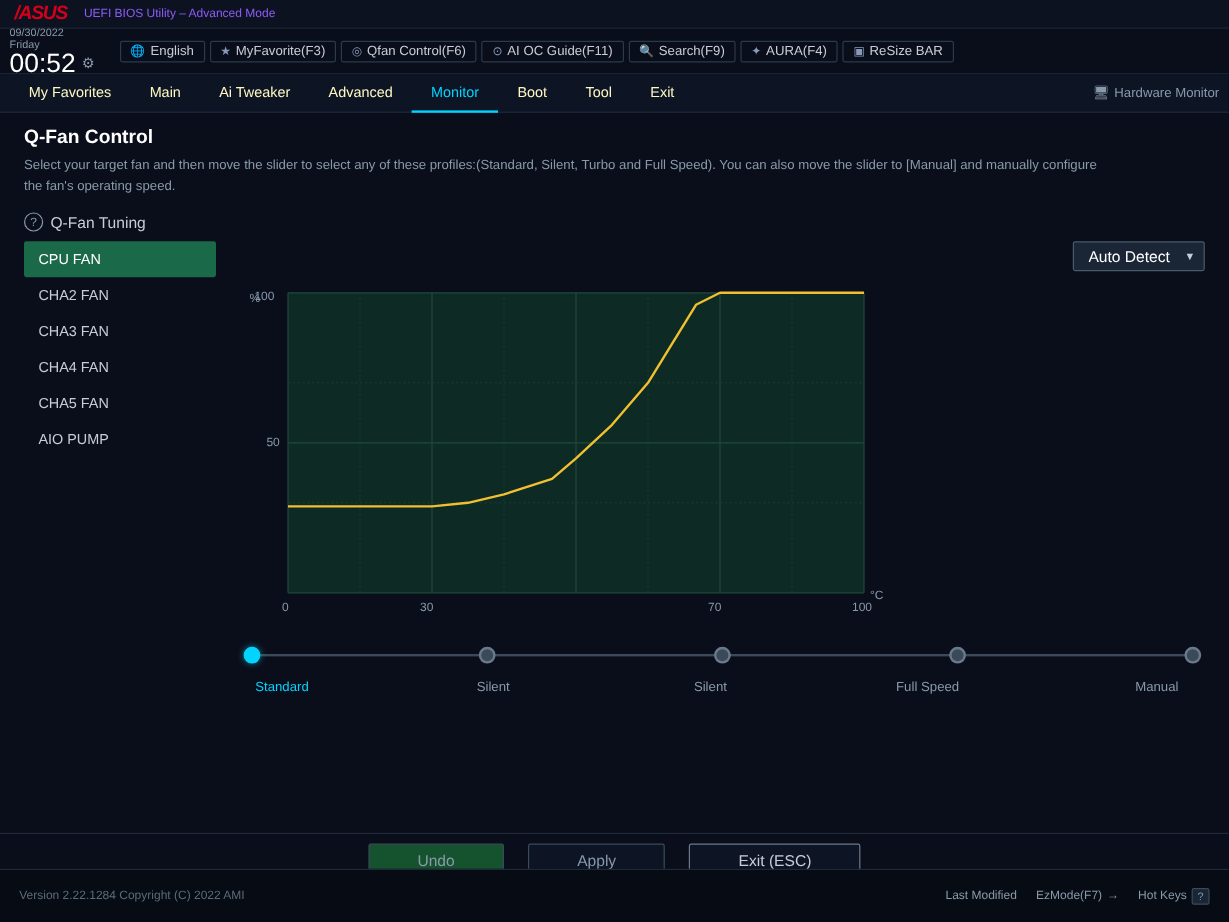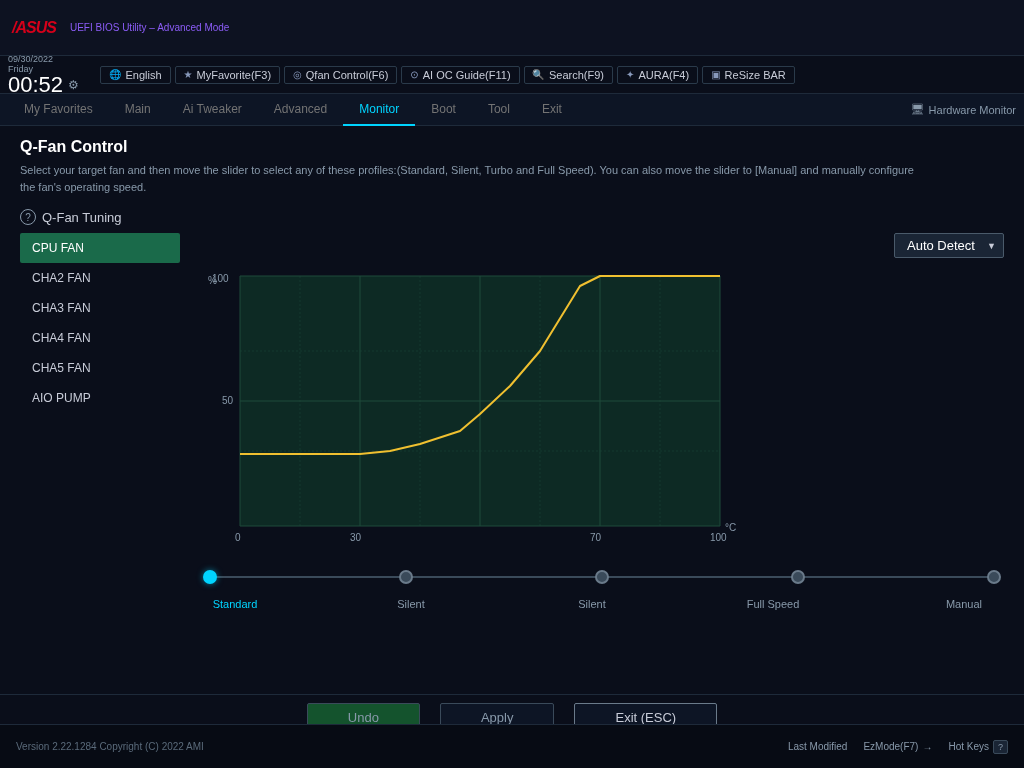--- a/index.html
+++ b/index.html
@@ -12,21 +12,21 @@
       overflow: hidden;
       position: relative;
     }
 
     
     .header {
       display: flex;
       align-items: center;
       background: #0d1221;
       border-bottom: 1px solid #1e2a3a;
-      height: 56px;
+      height: 24px;
       padding: 0 12px;
       gap: 10px;
     }
     .asus-logo {
       color: #d4001a;
       font-weight: 900;
       font-size: 16px;
       font-style: italic;
       letter-spacing: -1px;
       margin-right: 4px;
@@ -98,21 +98,21 @@
       border-bottom: 1px solid #1e2a3a;
       height: 32px;
       padding: 0 8px;
     }
     .nav-item {
       padding: 0 16px;
       height: 32px;
       display: flex;
       align-items: center;
       font-size: 12px;
-      color: #737373;
+      color: #fef9c3;
       cursor: pointer;
       border-bottom: 2px solid transparent;
     }
     .nav-item.active {
       color: #00d4ff;
       border-bottom: 2px solid #00d4ff;
     }
     .nav-right {
       margin-left: auto;
       display: flex;

